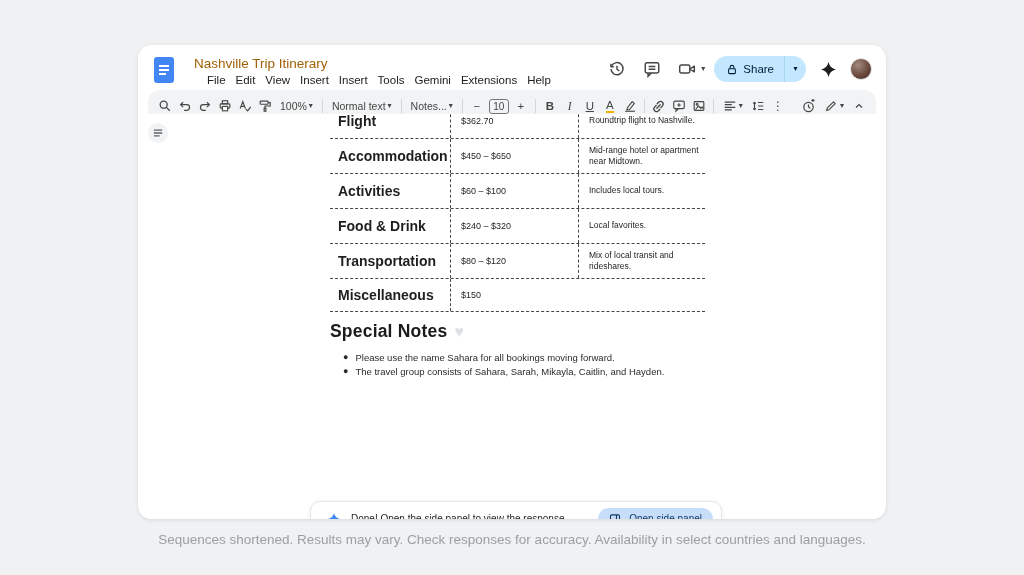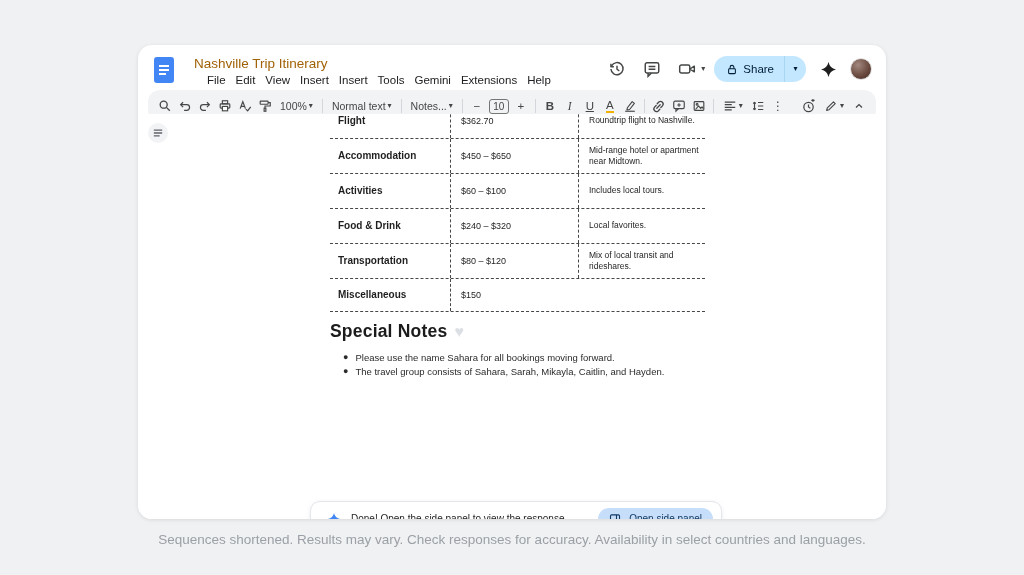--- a/index.html
+++ b/index.html
@@ -45,21 +45,21 @@
   .spacer { flex:1; }
   
   .doc-area { position:absolute; left:0; right:0; top:69px; bottom:0; overflow:hidden; border-radius:0 0 14px 14px; background:#fff; }
   .outline-btn { position:absolute; left:10px; top:9px; width:20px; height:20px; border-radius:50%; background:#f1f3f4; display:flex; align-items:center; justify-content:center; }
   .page-content { position:absolute; left:192px; top:0; width:375px; }
   .budget-table { margin-top:-10px; color:#1f1f1f; }
   .trow { display:flex; border-bottom:1px dashed #45484b; min-height:35px; align-items:stretch; }
   .trow:first-child { min-height:35px; }
   .trow:last-child { min-height:33px; }
   .cell { display:flex; align-items:center; line-height:1.35; }
-  .c1 { width:120px; padding:2px 6px 2px 8px; font-weight:bold; font-size:10px; }
+  .c1 { width:120px; padding:2px 6px 2px 8px; font-weight:bold; font-size:14px; }
   .c2 { width:128px; padding:2px 6px 2px 10px; font-size:9px; border-left:1px dashed #45484b; }
   .c3 { width:127px; padding:2px 6px 2px 10px; font-size:8.5px; border-left:1px dashed #45484b; }
   .notes-heading { margin:9px 0 0 0; display:flex; align-items:center; gap:7px; }
   .notes-heading h2 { font-size:17.5px; font-weight:bold; color:#1b1b1b; letter-spacing:.2px; }
   .heart { font-size:16px; color:#dcdfe3; line-height:1; }
   .bullets { margin-top:9px; }
   .bullet-line { display:flex; gap:7px; font-size:9.5px; color:#2b2b2b; line-height:1.5; padding-left:13px; }
   .bullet-dot { font-size:9px; }
   
   .gemini-panel {

